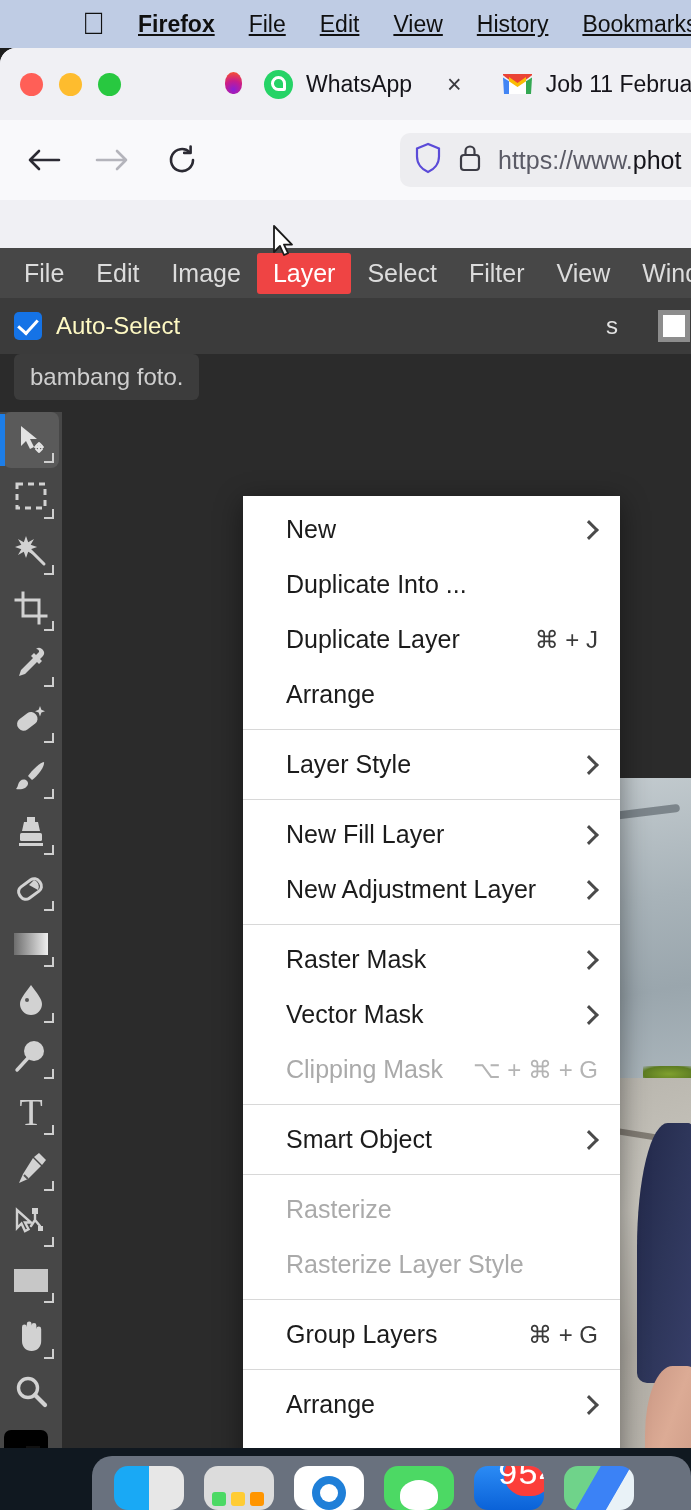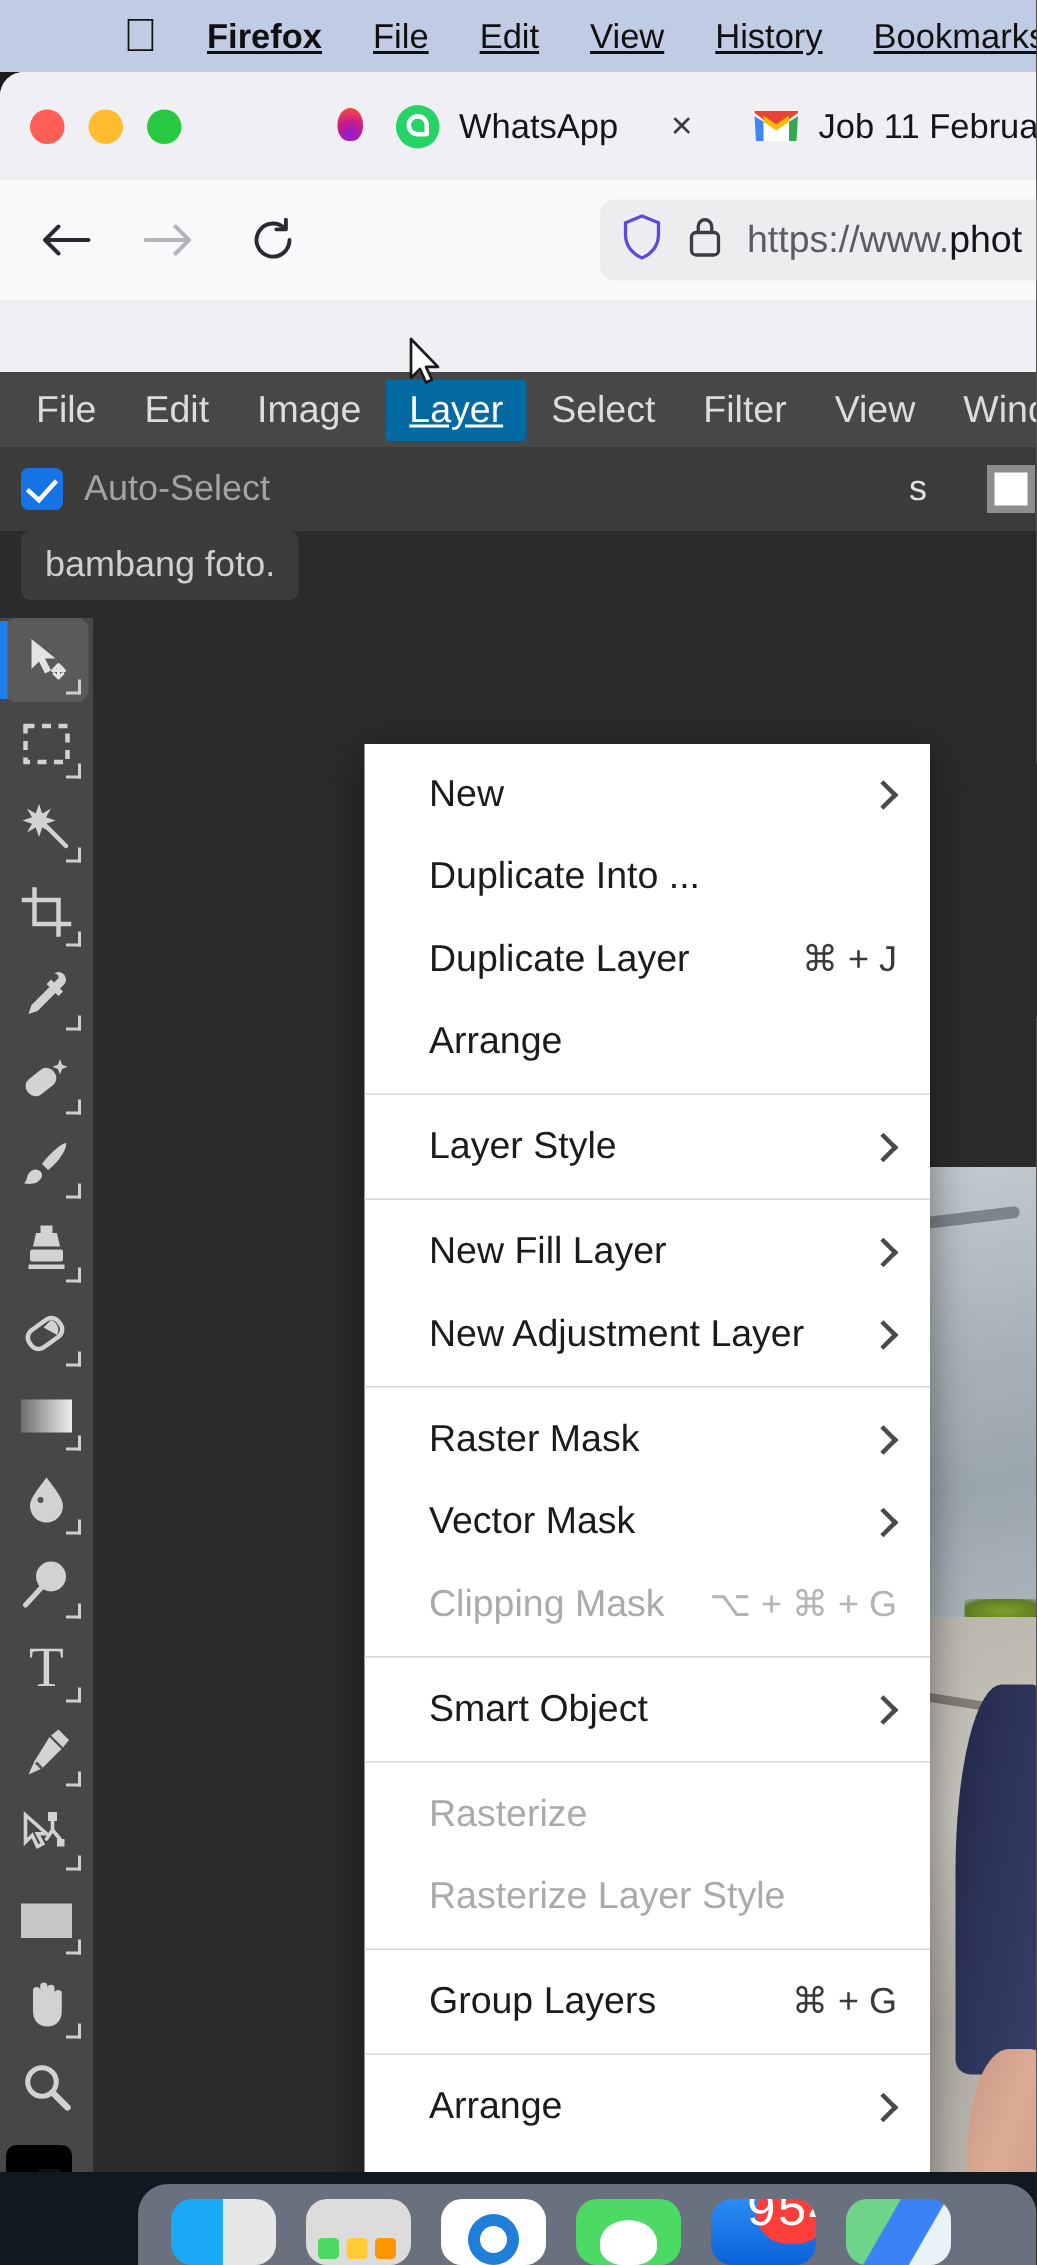--- a/index.html
+++ b/index.html
@@ -100,36 +100,36 @@
     position:absolute; left:0; top:200px; width:691px; height:1248px;
     background:#474747; overflow:hidden;
   }
   #pp-menubar{
     position:relative;height:50px;width:691px;background:#474747;
     display:flex;align-items:center; padding-left:8px;
   }
   #pp-menubar .ppm{
     color:#dcdcdc;font-size:25px;padding:6px 16px;border-radius:3px;white-space:nowrap;
   }
-  #pp-menubar .ppm.active{ background:#0369a1; color:#ffffff;text-decoration:underline;}
+  #pp-menubar .ppm.active{ background:#ef4444; color:#ffffff;}
 
   
   #pp-optbar{
     position:relative;height:56px;width:691px;background:#3b3b3b;
     display:flex;align-items:center;padding-left:14px;gap:14px;
   }
   .chk{
     width:28px;height:28px;border-radius:5px;background:#1573e6;
     display:flex;align-items:center;justify-content:center;flex:none;
   }
   .chk:after{
     content:"";width:9px;height:16px;border:solid #fff;border-width:0 3.5px 3.5px 0;
     transform:rotate(42deg); margin-top:-3px;
   }
-  #pp-optbar .olabel{ color:#a3a3a3;font-size:24px;white-space:nowrap;}
+  #pp-optbar .olabel{ color:#fef9c3;font-size:24px;white-space:nowrap;}
   #pp-optbar .tail{ color:#e2e2e2;font-size:24px; position:absolute; left:606px;}
   #pp-optbar .swatchbox{
     position:absolute;left:658px;top:12px;width:32px;height:32px;
     background:#8d8d8d;display:flex;align-items:center;justify-content:center;
   }
   #pp-optbar .swatchbox i{ width:22px;height:22px;background:#fff;display:block;}
 
   
   #pp-docbar{
     position:relative;height:58px;width:691px;background:#2b2b2b;

